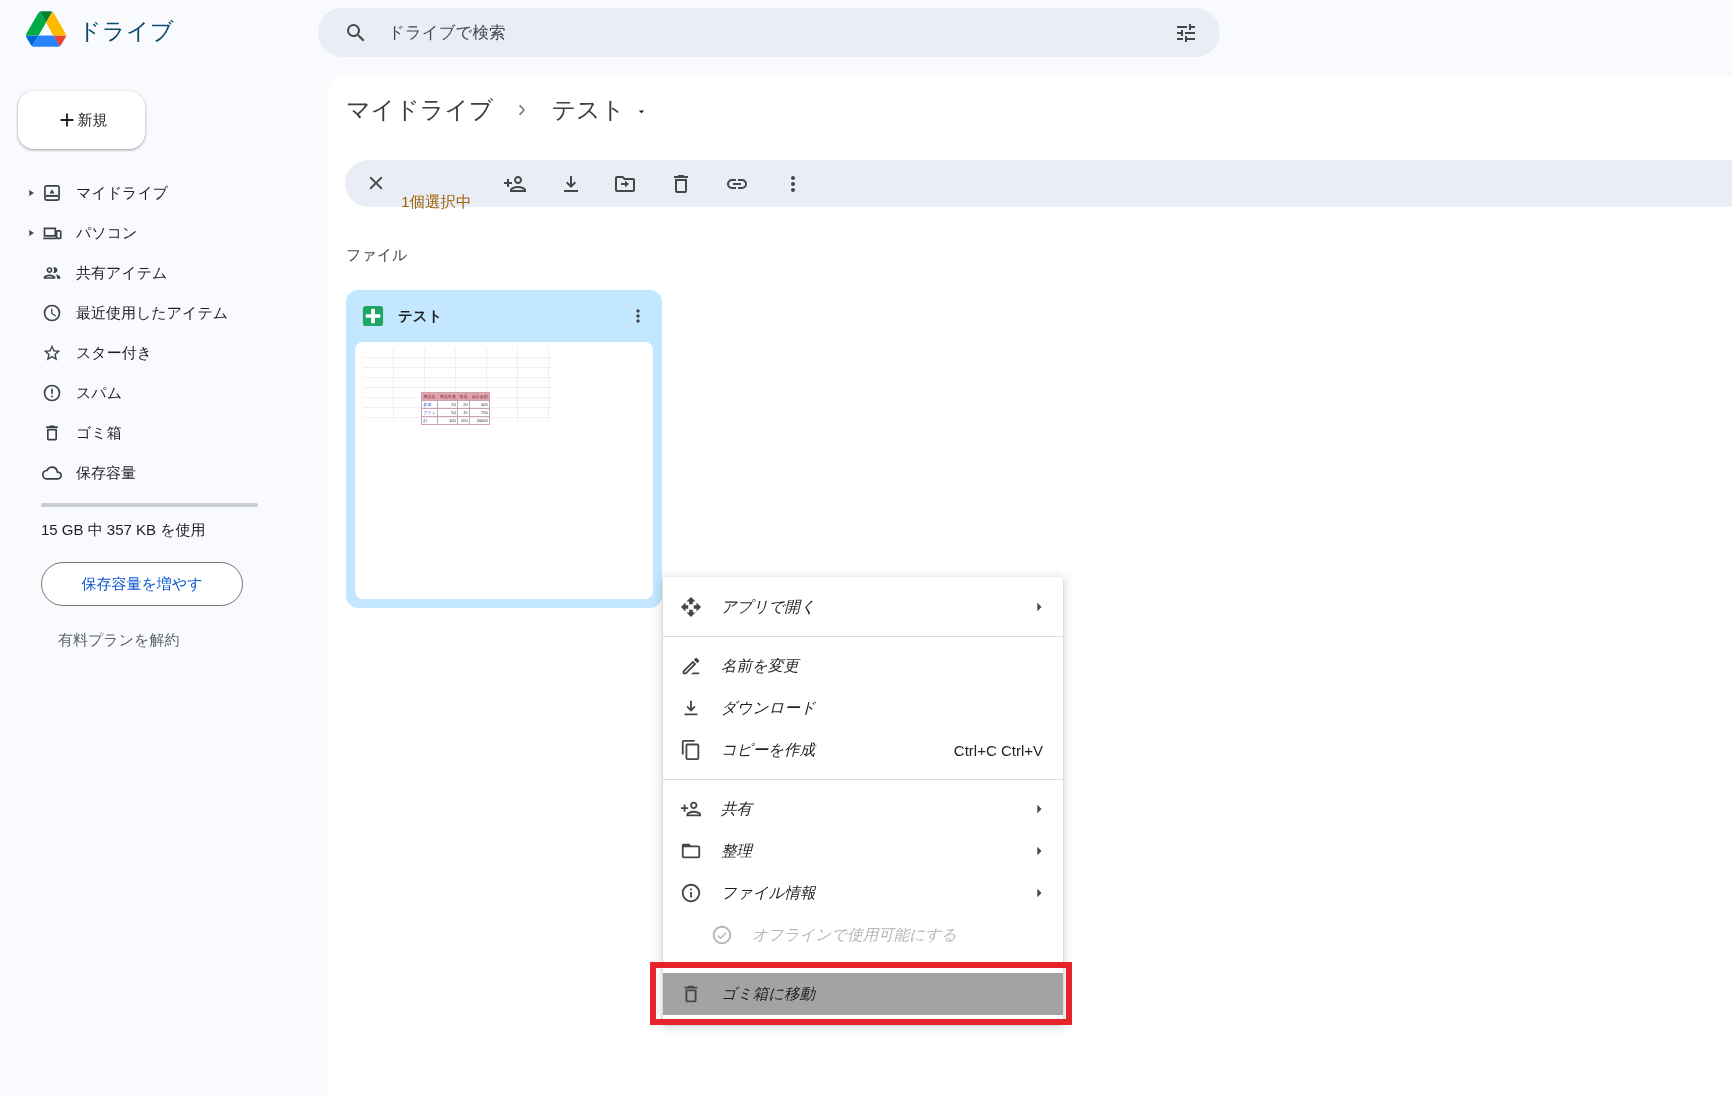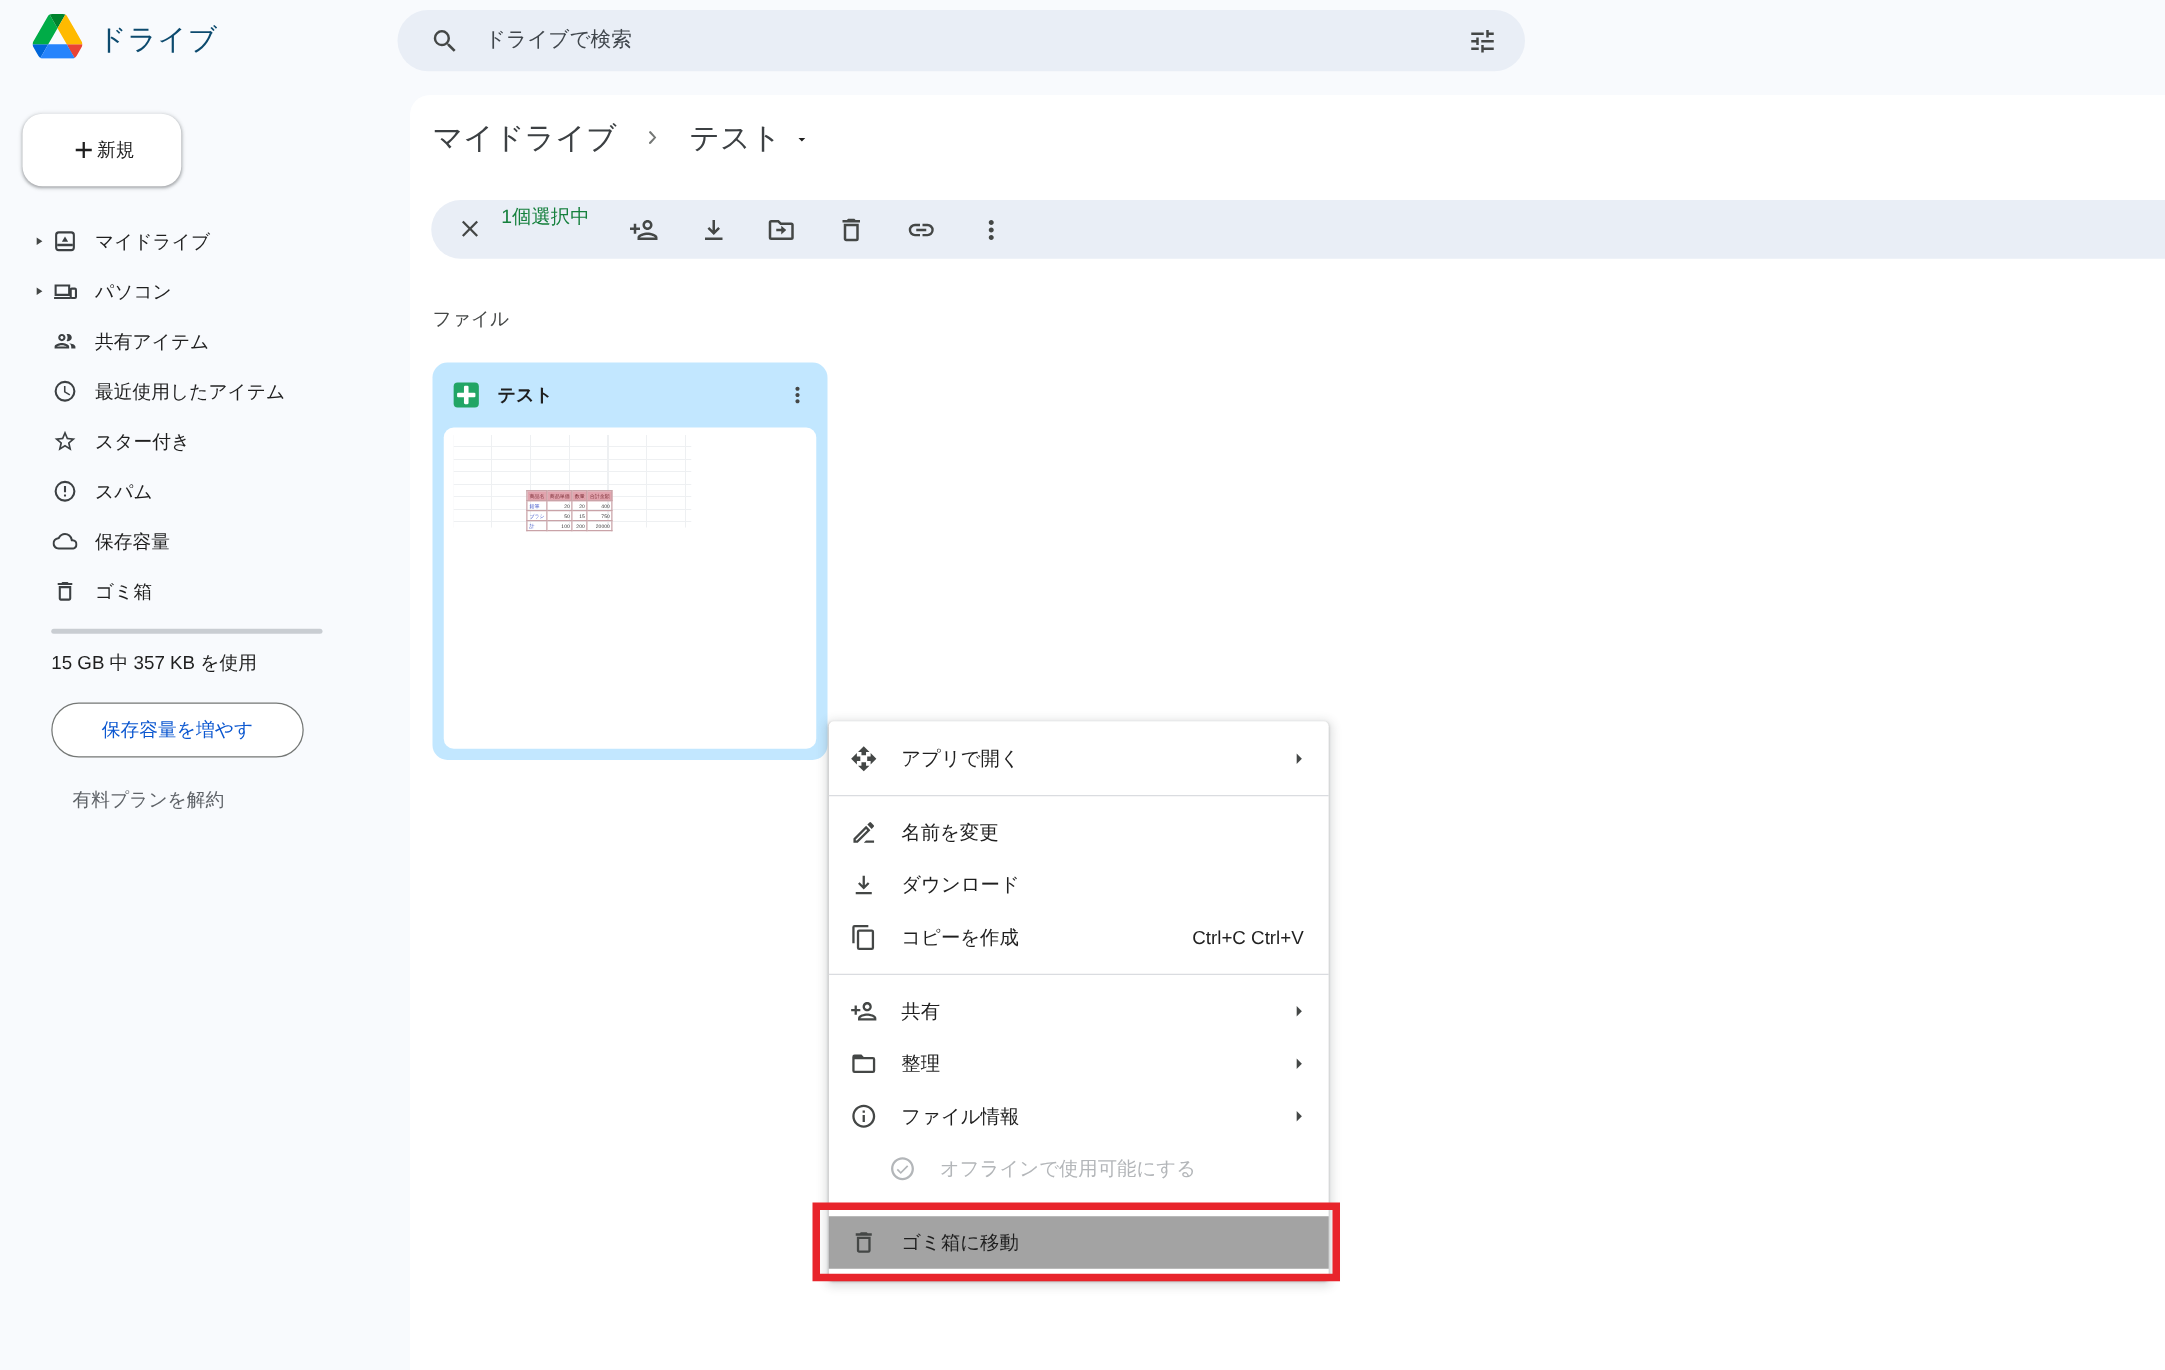--- a/index.html
+++ b/index.html
@@ -61,21 +61,21 @@
   .crumb { cursor:pointer; }
   .crumb-sep { margin:0 18px; color:#747775; }
   .crumb-current { display:flex; align-items:center; gap:10px; cursor:pointer; }
   .crumb-caret { color:#1f1f1f; margin-top:3px; }
 
   .sel-toolbar {
     position:absolute; left:345px; top:160px; width:1387px; height:47px;
     background:#e9eef6; border-radius:23.5px 0 0 23.5px;
   }
   .sel-toolbar .tb-close { position:absolute; left:20px; top:12px; color:#444746; cursor:pointer; }
-  .tb-count { position:absolute; left:56px; top:3px; font-size:15.5px; color:#15803d;text-align:right; }
+  .tb-count { position:absolute; left:56px; top:32px; font-size:15.5px; color:#a16207;text-align:right; }
   .tb-icon { position:absolute; top:12px; color:#444746; cursor:pointer; }
 
   .files-heading { position:absolute; left:346px; top:246px; font-size:15px; color:#444746; }
 
   
   .card {
     position:absolute; left:346px; top:290px; width:316px; height:318px;
     background:#c2e7ff; border-radius:12px; cursor:pointer;
   }
   .card-head { height:52px; display:flex; align-items:center; padding:0 14px 0 16px; }
@@ -99,21 +99,21 @@
 
   
   .menu {
     position:absolute; left:663px; top:577px; width:400px;
     background:#fff; border-radius:4px; padding:9px 0;
     box-shadow:0 1px 2px rgba(60,64,67,.3), 0 2px 8px 3px rgba(60,64,67,.15);
     z-index:5;
   }
   .mi { position:relative; height:42px; display:flex; align-items:center; padding:0 16px; cursor:pointer; }
   .mi-icon { width:24px; color:#444746; display:flex; justify-content:center; }
-  .mi-label { margin-left:18px; font-size:15.5px; color:#1f1f1f; flex:1; white-space:nowrap; }
+  .mi-label { margin-left:18px; font-size:15.5px; color:#1f1f1f; flex:1; white-space:nowrap;font-style:italic; }
   .mi-shortcut { font-size:15px; color:#1f1f1f; margin-right:4px; }
   .mi-arrow { color:#444746; margin-right:-2px; }
   .mi.disabled { cursor:default;padding-left:47px; }
   .mi.disabled .mi-icon, .mi.disabled .mi-label { color:#b3b6b9; }
   .mi.hover { background:#a3a3a3; }
   .menu-div { height:1px; background:#dadce0; margin:8px 0; }
   .red-box {
     position:absolute; left:-13px; right:-9px; top:-11px; bottom:-10px;
     border:6px solid #e8242b; pointer-events:none; z-index:6;
   }
@@ -215,32 +215,32 @@
     <span class="sb-icon">
       <svg width="20" height="20" viewBox="0 0 24 24" fill="currentColor">
           <path d="M12 2a10 10 0 1 0 .01 20.01A10 10 0 0 0 12 2zm0 18a8 8 0 1 1 0-16 8 8 0 0 1 0 16zm-1-13h2v6h-2zm0 8h2v2h-2z"></path>
         </svg>
     </span>
     <span class="sb-label">スパム</span>
   </div>
   <div class="sb-item">
     <span class="sb-icon">
       <svg width="20" height="20" viewBox="0 0 24 24" fill="currentColor">
+          <path d="M6 19c0 1.1.9 2 2 2h8a2 2 0 0 0 2-2V7H6v12zM8 9h8v10H8V9zm7.5-5l-1-1h-5l-1 1H5v2h14V4h-3.5z"></path>
+        </svg>
+    </span>
+    <span class="sb-label">ゴミ箱</span>
+  </div>
+  <div class="sb-item">
+    <span class="sb-icon">
+      <svg width="20" height="20" viewBox="0 0 24 24" fill="currentColor">
           <path d="M19.35 10.04A7.49 7.49 0 0 0 12 4C9.11 4 6.6 5.64 5.35 8.04A5.994 5.994 0 0 0 0 14c0 3.31 2.69 6 6 6h13c2.76 0 5-2.24 5-5 0-2.64-2.05-4.78-4.65-4.96zM19 18H6a4 4 0 0 1-4-4c0-2.05 1.53-3.76 3.56-3.97l1.07-.11.5-.95A5.47 5.47 0 0 1 12 6c2.62 0 4.88 1.86 5.39 4.43l.3 1.5 1.53.11A2.98 2.98 0 0 1 22 15c0 1.65-1.35 3-3 3z"></path>
         </svg>
     </span>
     <span class="sb-label">保存容量</span>
-  </div>
-  <div class="sb-item">
-    <span class="sb-icon">
-      <svg width="20" height="20" viewBox="0 0 24 24" fill="currentColor">
-          <path d="M6 19c0 1.1.9 2 2 2h8a2 2 0 0 0 2-2V7H6v12zM8 9h8v10H8V9zm7.5-5l-1-1h-5l-1 1H5v2h14V4h-3.5z"></path>
-        </svg>
-    </span>
-    <span class="sb-label">ゴミ箱</span>
   </div>
 </div>
 
 <div class="storage-bar"></div>
 <div class="storage-text">15 GB 中 357 KB を使用</div>
 <button class="buy-btn">保存容量を増やす</button>
 <div class="cancel-plan">有料プランを解約</div>
 
 <div class="panel"></div>
 

